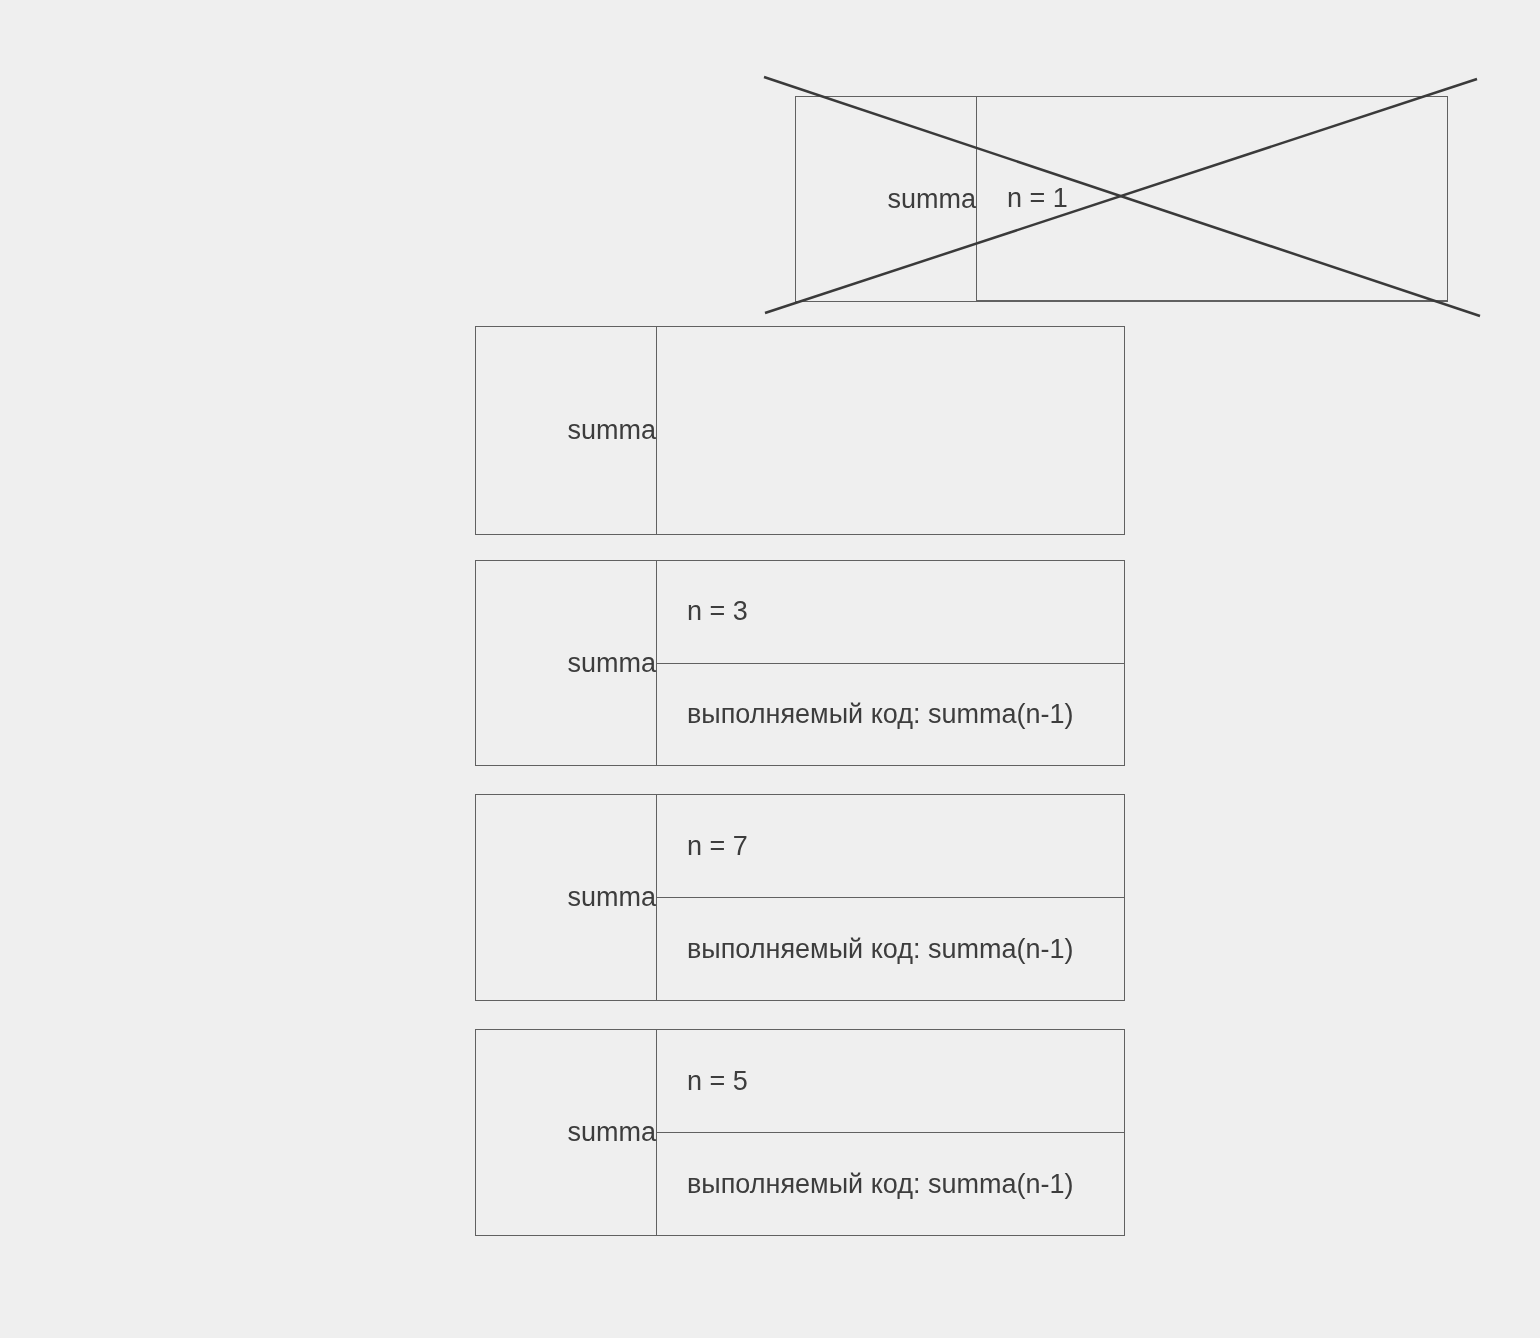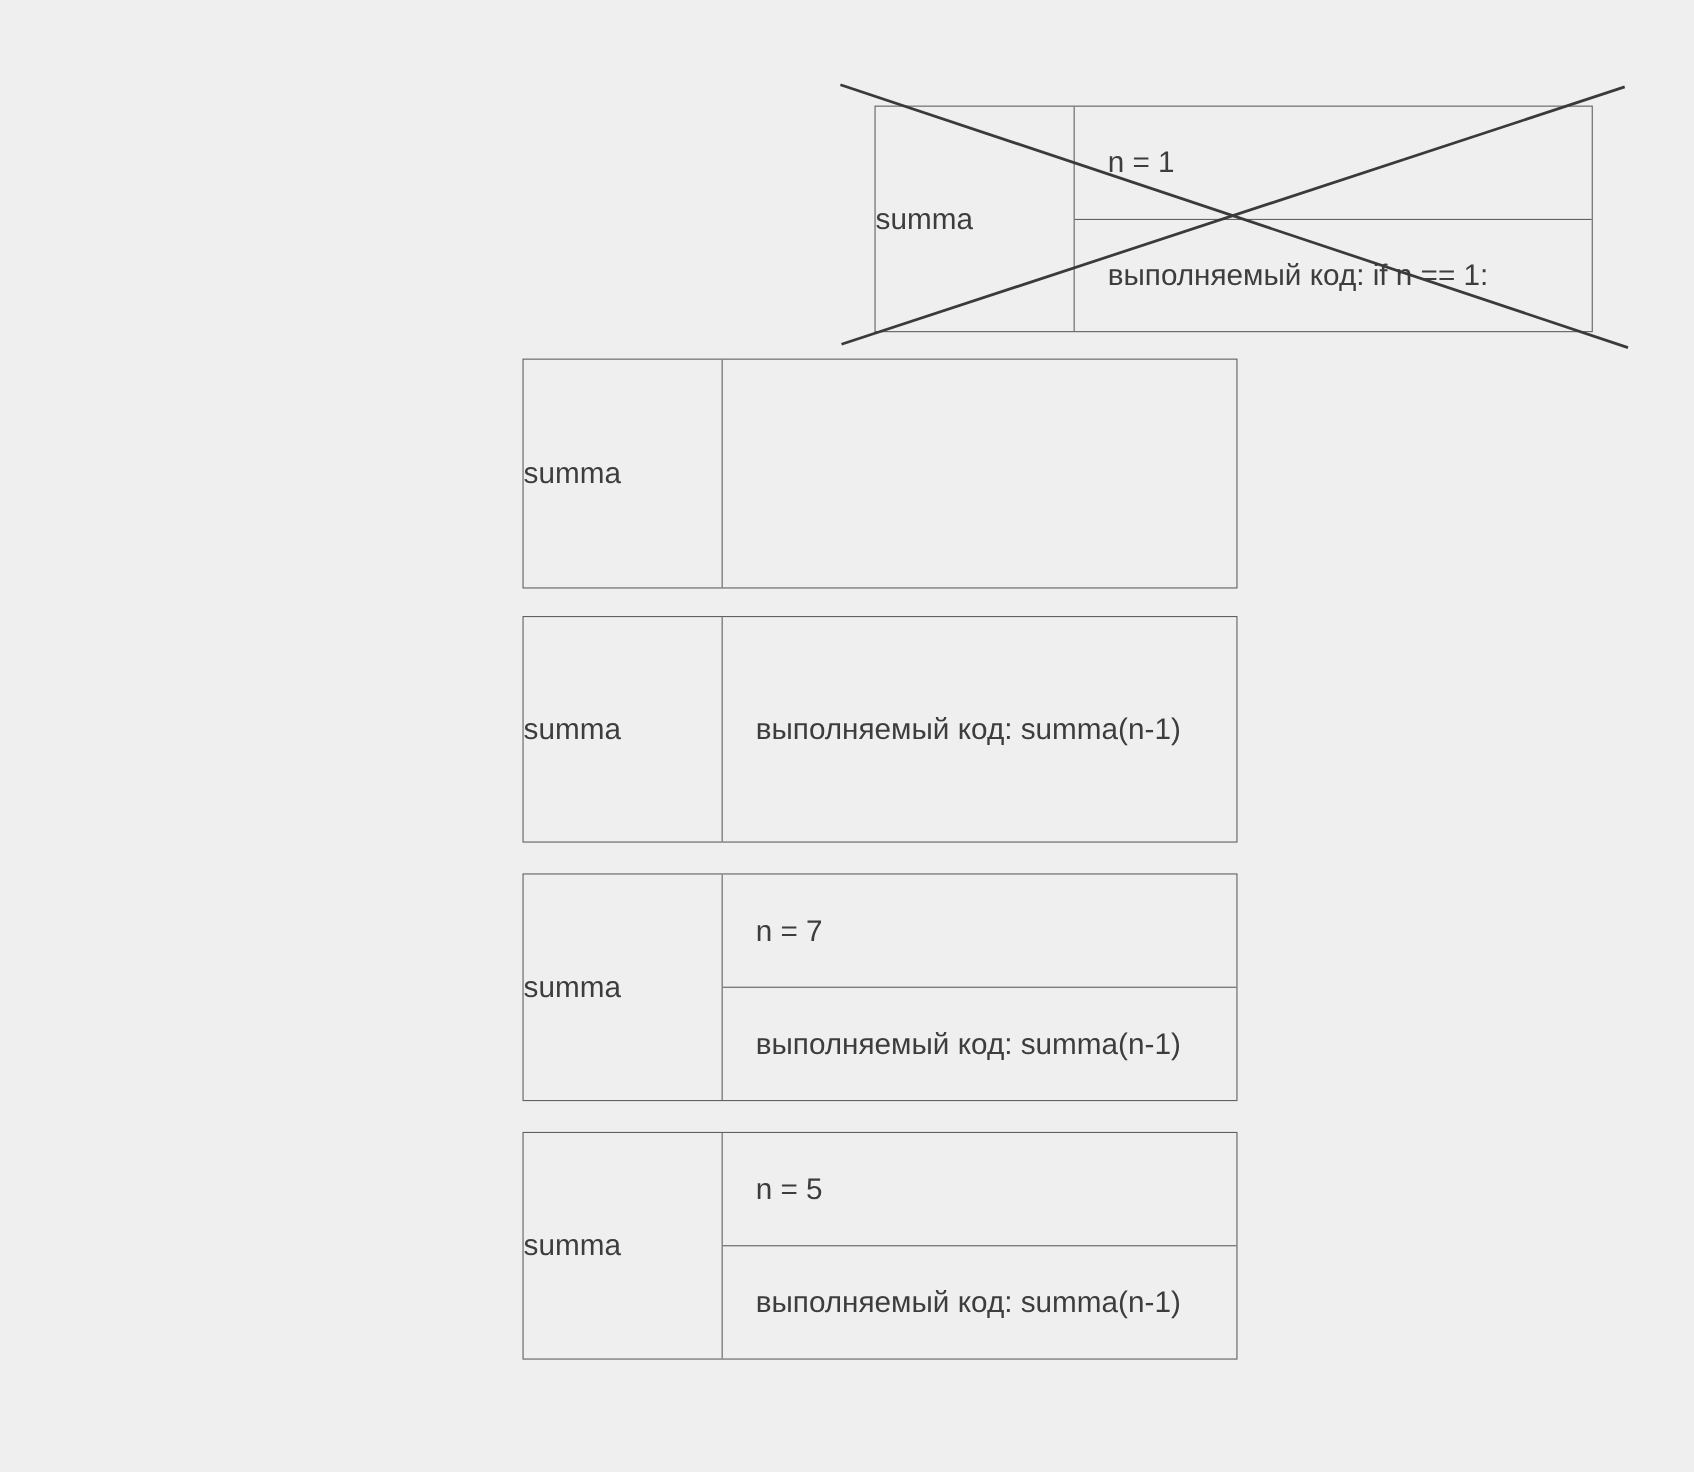--- a/index.html
+++ b/index.html
@@ -25,21 +25,21 @@
     color: #3d3d3d;
     font-size: 27px;
     background: #efefef;
   }
   .name-cell {
     flex: 0 0 181px;
     width: 181px;
     border-right: 1.5px solid #616161;
     display: flex;
     align-items: center;
-    justify-content: flex-start;
+    justify-content: flex-end;
     box-sizing: border-box;
   }
   .right {
     flex: 1;
     display: flex;
     flex-direction: column;
     min-width: 0;
   }
   .row {
     flex: 1;
@@ -70,41 +70,41 @@
 <div class="canvas">
 
   <div class="frame" style="left:795px; top:96px; width:653px; height:206px;">
     <div class="name-cell">
       <span>summa</span>
     </div>
     <div class="right">
       <div class="row n-row">
         <span>n = 1</span>
       </div>
-      <div class="row">
-        <span>выполняемый код: if n == 1:</span>
-      </div>
     </div>
     <svg class="cross" width="653" height="206">
       <line x1="-32" y1="-20" x2="684" y2="219"></line>
       <line x1="681" y1="-18" x2="-31" y2="216"></line>
     </svg>
   </div>
 
   <div class="frame" style="left:475px; top:326px; width:650px; height:209px;">
     <div class="name-cell">
       <span>summa</span>
     </div>
   </div>
 
   <div class="frame" style="left:475px; top:560px; width:650px; height:206px;">
     <div class="name-cell">
       <span>summa</span>
     </div>
     <div class="right">
+      <div class="row n-row">
+        <span>n = 3</span>
+      </div>
       <div class="row">
         <span>выполняемый код: summa(n-1)</span>
       </div>
     </div>
   </div>
 
   <div class="frame" style="left:475px; top:794px; width:650px; height:207px;">
     <div class="name-cell">
       <span>summa</span>
     </div>

